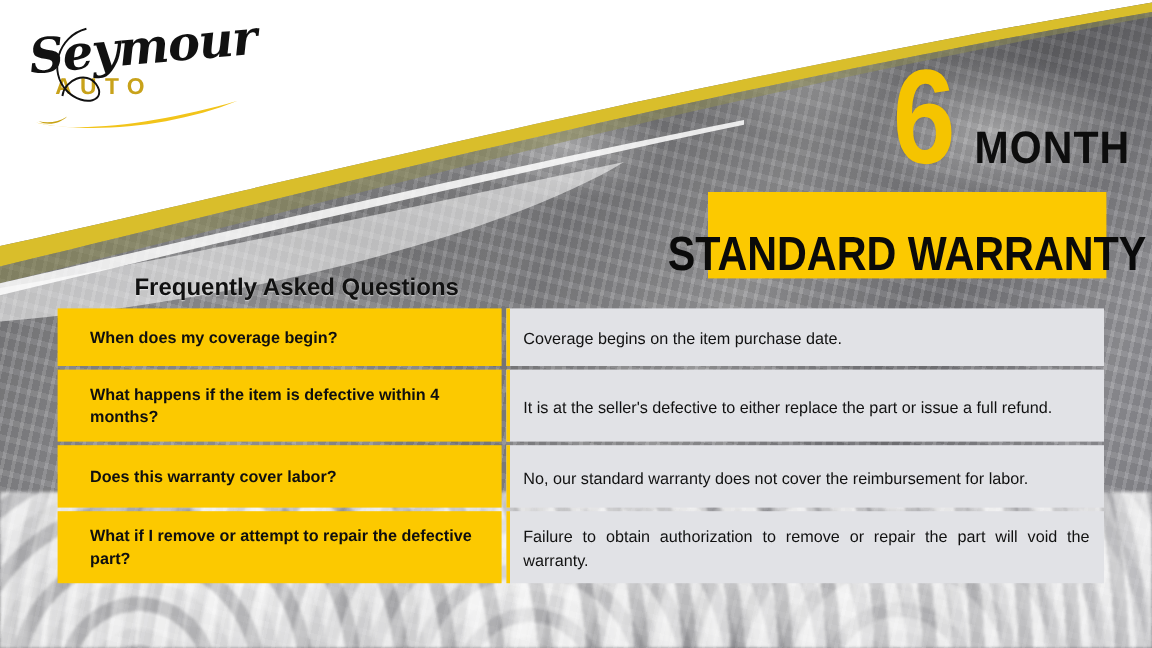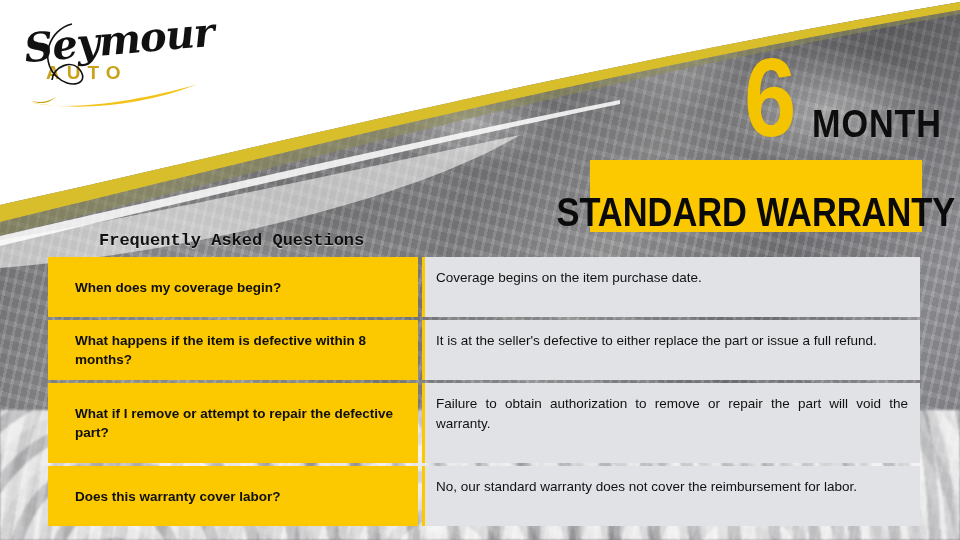--- a/index.html
+++ b/index.html
@@ -86,23 +86,23 @@
     display:flex;align-items:flex-end;justify-content:center;
   }
   .banner-text{
     font-family:"Liberation Sans",sans-serif;font-weight:700;
     font-size:40px;line-height:40px;color:#0a0a0a;letter-spacing:0px;
     transform:scaleX(.86);transform-origin:center;white-space:nowrap;
   }
 
   
   .faq-heading{
-    position:absolute;left:99px;top:231px;
-    font-family:Liberation Mono, monospace;font-weight:700;
-    font-size:17px;line-height:19px;color:#111;
+    position:absolute;left:112px;top:231px;
+    font-family:Liberation Sans, sans-serif;font-weight:700;
+    font-size:20px;line-height:19px;color:#111;
     text-shadow:0 1px 1px rgba(255,255,255,.55);
   }
 
   
   .faq-table{
     position:absolute;left:48px;top:257px;width:872px;
     display:flex;flex-direction:column;gap:3px;
   }
   .faq-row{display:flex;gap:4px;align-items:stretch;}
   .q-cell{
@@ -112,21 +112,21 @@
     display:flex;align-items:center;
   }
   .q-text{
     font-family:"Liberation Sans",sans-serif;font-weight:700;
     font-size:13.5px;line-height:19px;color:#0f0f0f;
   }
   .a-cell{
     flex:1;box-sizing:border-box;
     background:#E1E2E6;
     border-left:3px solid #FCC900;
-    padding:11px 12px 29px 11px;
+    padding:11px 12px 7px 11px;
     display:flex;align-items:center;
   }
   .a-text{
     font-family:"Liberation Sans",sans-serif;font-weight:400;
     font-size:13.5px;line-height:20px;color:#111;
     text-align:justify;width:100%;
   }
   .r1 .q-cell,.r1 .a-cell{min-height:48px;}
   .r2 .q-cell,.r2 .a-cell{min-height:60px;}
   .r3 .q-cell,.r3 .a-cell{min-height:52px;}
@@ -179,39 +179,39 @@
       <div class="q-cell">
         <span class="q-text">When does my coverage begin?</span>
       </div>
       <div class="a-cell">
         <span class="a-text">Coverage begins on the item purchase date.</span>
       </div>
     </div>
 
     <div class="faq-row r2">
       <div class="q-cell">
-        <span class="q-text">What happens if the item is defective within 8 months?</span>
+        <span class="q-text">What happens if the item is defective within 4 months?</span>
       </div>
       <div class="a-cell">
         <span class="a-text">It is at the seller's defective to either replace the part or issue a full refund.</span>
       </div>
     </div>
 
+    <div class="faq-row r3">
+      <div class="q-cell">
+        <span class="q-text">Does this warranty cover labor?</span>
+      </div>
+      <div class="a-cell">
+        <span class="a-text">No, our standard warranty does not cover the reimbursement for labor.</span>
+      </div>
+    </div>
+
     <div class="faq-row r4">
       <div class="q-cell">
         <span class="q-text">What if I remove or attempt to repair the defective part?</span>
       </div>
       <div class="a-cell">
         <span class="a-text">Failure to obtain authorization to remove or repair the part will void the warranty.</span>
-      </div>
-    </div>
-
-    <div class="faq-row r3">
-      <div class="q-cell">
-        <span class="q-text">Does this warranty cover labor?</span>
-      </div>
-      <div class="a-cell">
-        <span class="a-text">No, our standard warranty does not cover the reimbursement for labor.</span>
       </div>
     </div>
 
   </div>
 </div>
 
 </body></html>

